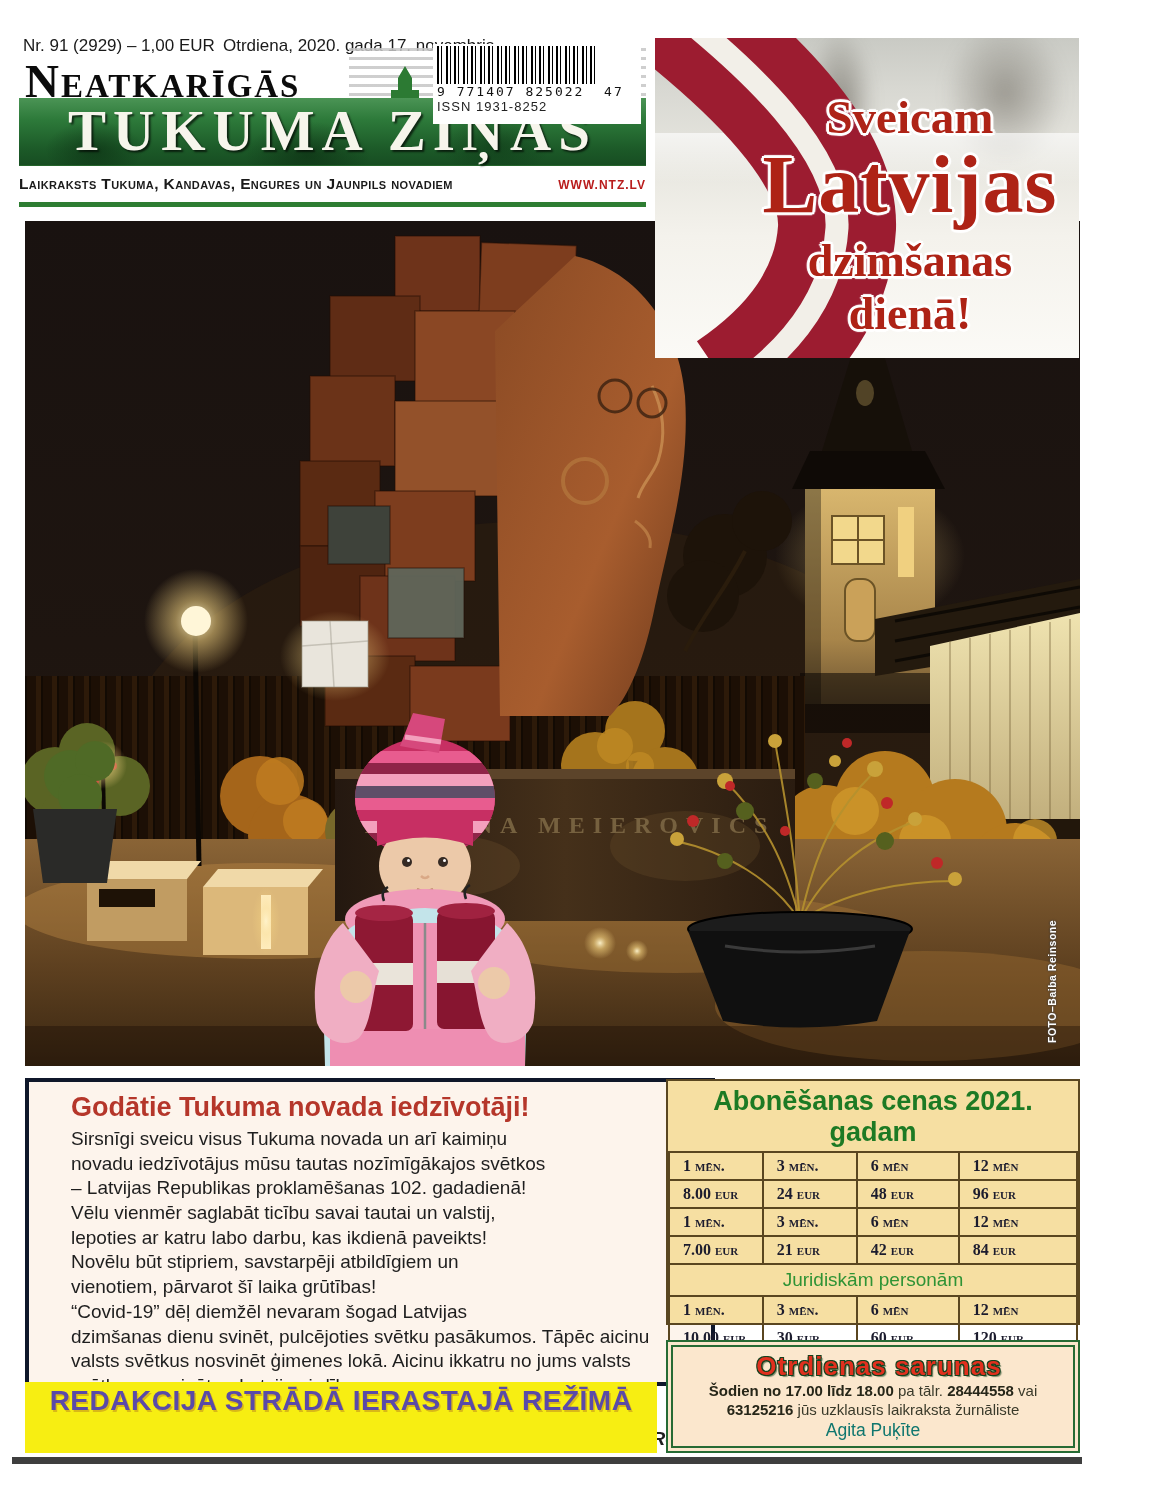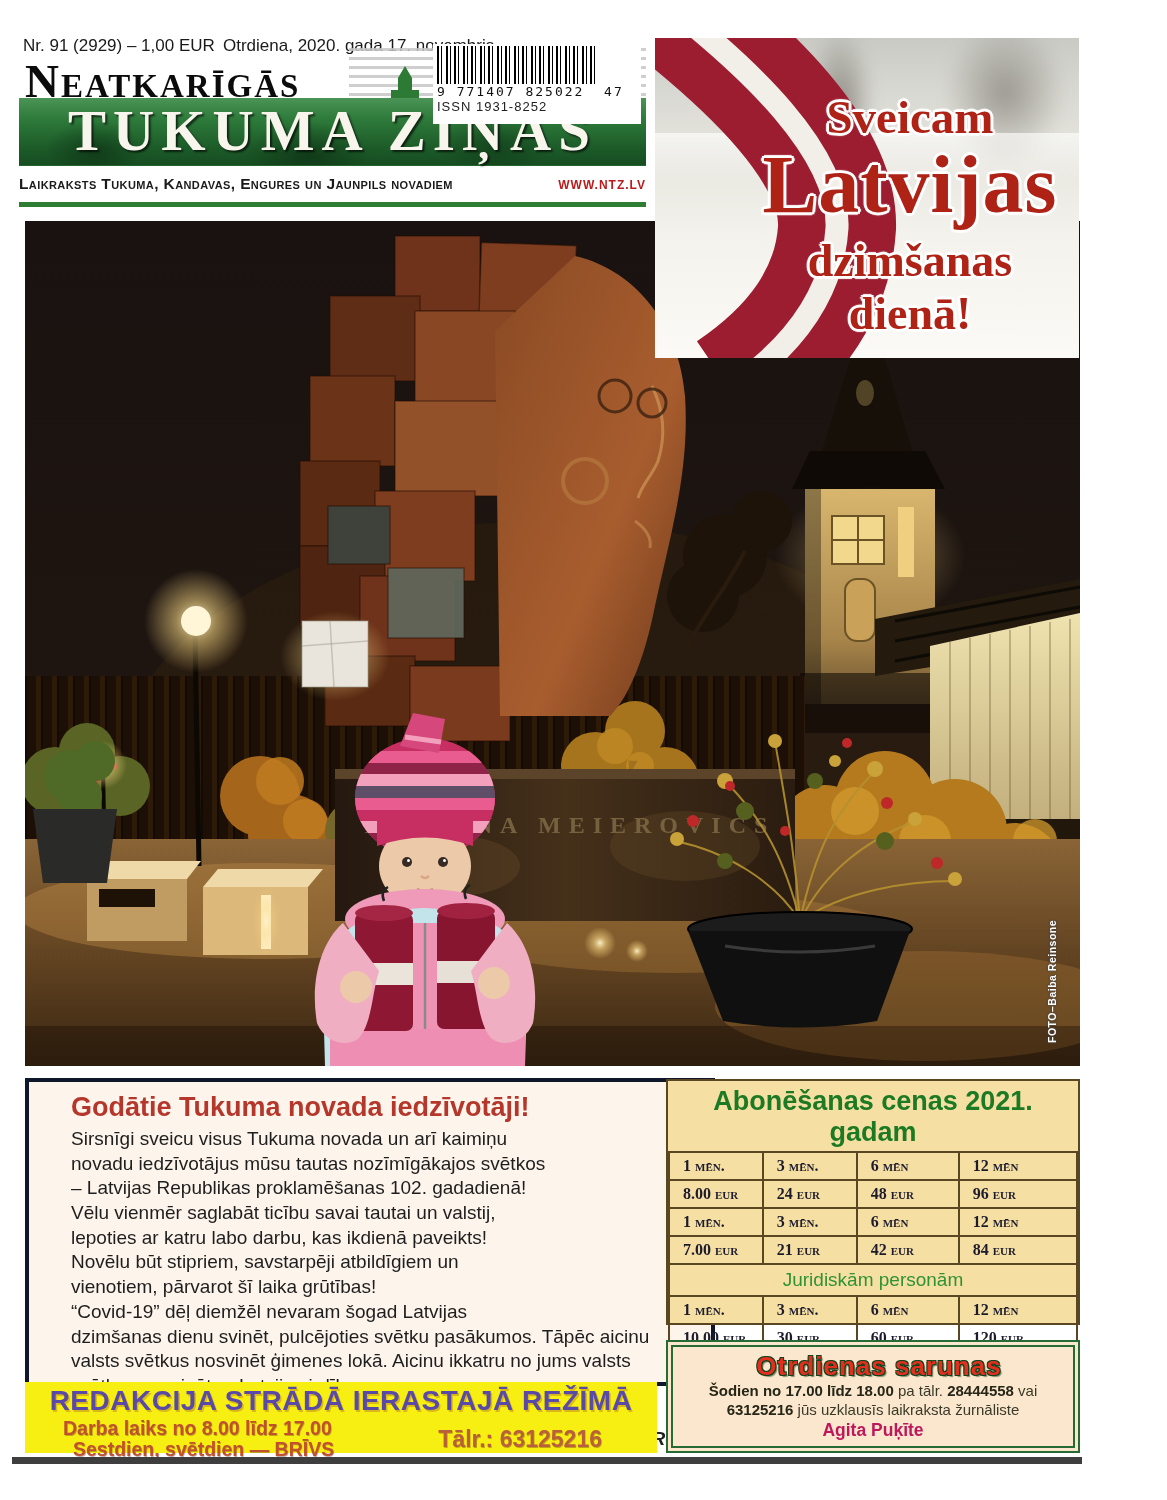--- a/index.html
+++ b/index.html
@@ -77,21 +77,21 @@
   #subbox td{border:2px solid #5a4620;font-family:"Liberation Serif",serif;font-weight:700;font-size:16px;color:#1c1c2e;padding:4px 0 4px 13px;}
   #subbox td.sec{font-family:"Liberation Sans",sans-serif;font-weight:400;text-align:center;color:#2f9335;font-size:19px;padding:4px 0;}
   col.c1{width:23%;}col.c2{width:23%;}col.c3{width:25%;}col.c4{width:29%;}
 
   
   #talks{left:666px;top:1340px;width:414px;height:113px;background:#fbe7cd;border:7px double #266b34;box-sizing:border-box;text-align:center;}
   #talks-title{font-size:26px;font-weight:800;letter-spacing:1px;color:#e1301e;margin-top:4px;
     text-shadow:1px 1px 0 #14411e,-1px -1px 0 #14411e,1px -1px 0 #14411e,-1px 1px 0 #14411e,2px 2px 1px rgba(20,65,30,.55);padding-left:12px;}
   .talks-line{font-size:15px;color:#3a3a2a;line-height:1.25;}
   .talks-line b{color:#262618;}
-  #talks-name{font-weight:700;font-size:17.5px;color:#be185d;}
+  #talks-name{font-weight:400;font-size:17.5px;color:#0f766e;}
 
   #bottom-bar{left:12px;top:1457px;width:1070px;height:7px;background:#3e3e3e;}
 </style>
 </head>
 <body>
 
 <div class="abs" id="masthead">
   <div class="abs" id="issue-line">Nr. 91 (2929) – 1,00 EUR</div>
   <div class="abs" id="date-line">Otrdiena, 2020. gada 17. novembris</div>
   <div class="abs" id="stripes"></div>
@@ -542,22 +542,15 @@
     <b>Šodien no 17.00 līdz 18.00</b><span> pa tālr. </span><b>28444558</b><span> vai</span>
   </div>
   <div class="talks-line">
     <b>63125216</b><span> jūs uzklausīs laikraksta žurnāliste</span>
   </div>
   <div id="talks-name">Agita Puķīte</div>
 </div>
 
 <div class="abs" id="redakcija">
   <div id="red-title">REDAKCIJA STRĀDĀ IERASTAJĀ REŽĪMĀ</div>
-  <div id="red-row">
-    <div id="red-left">
-      <div>Darba laiks no 8.00 līdz 17.00</div>
-      <div class="l2">Sestdien, svētdien — BRĪVS</div>
-    </div>
-    <div id="red-phone">Tālr.: 63125216</div>
-  </div>
 </div>
 
 <div class="abs" id="bottom-bar"></div>
 
 </body></html>

